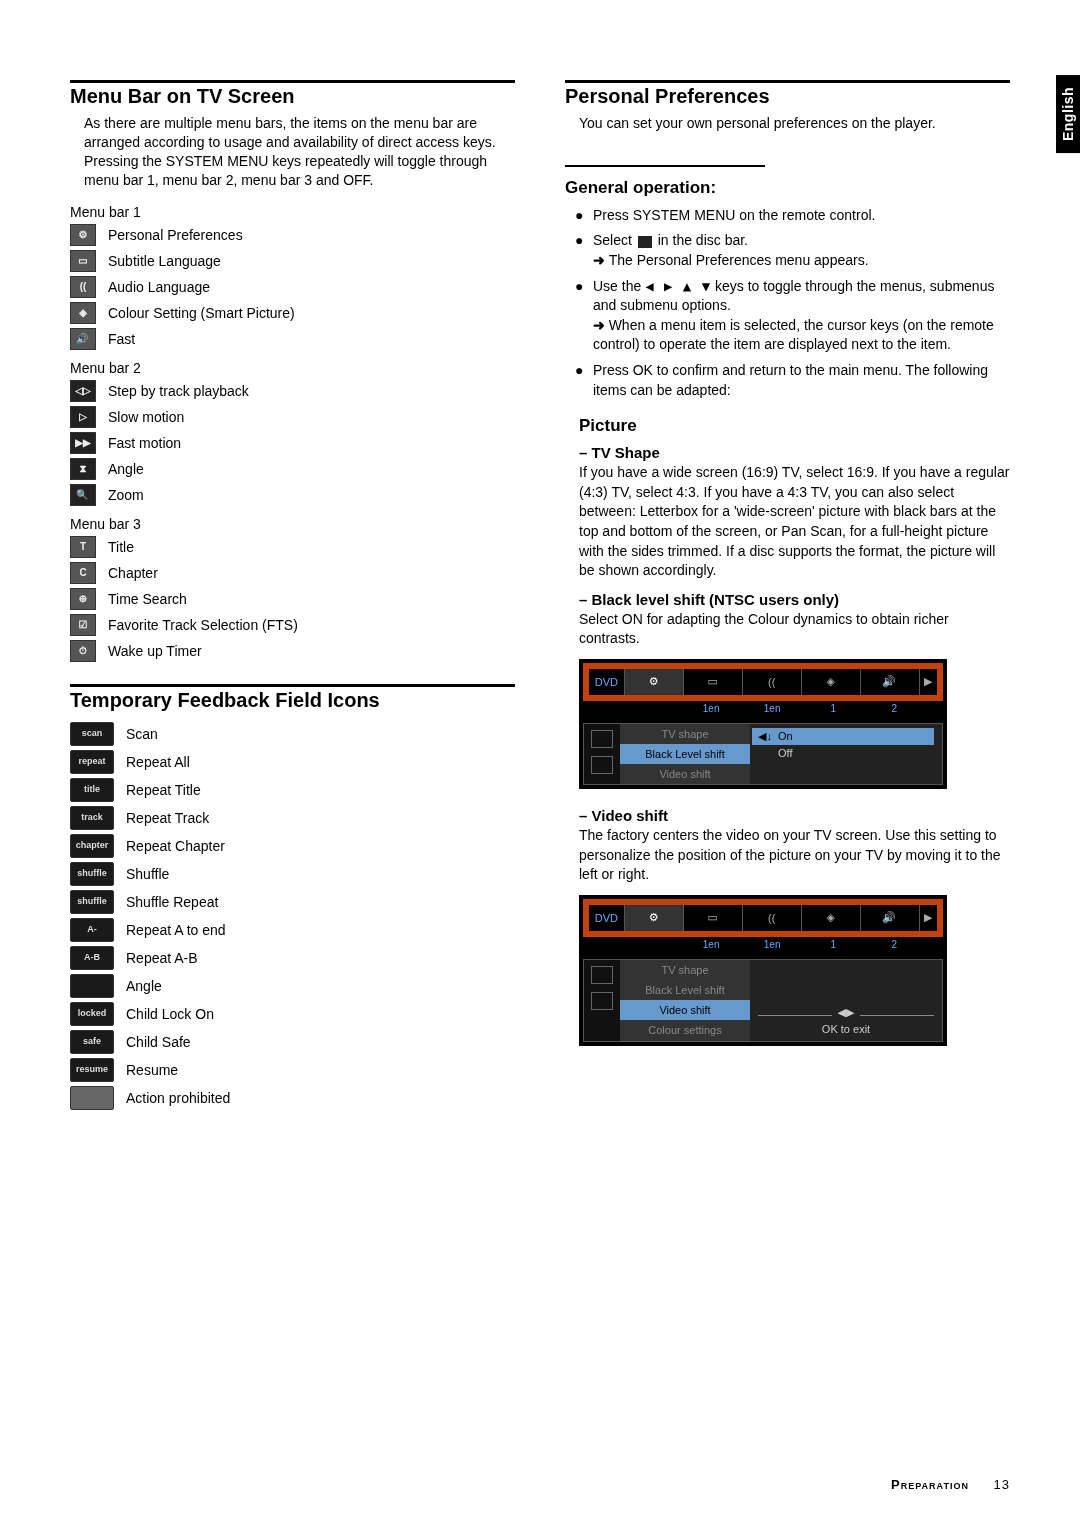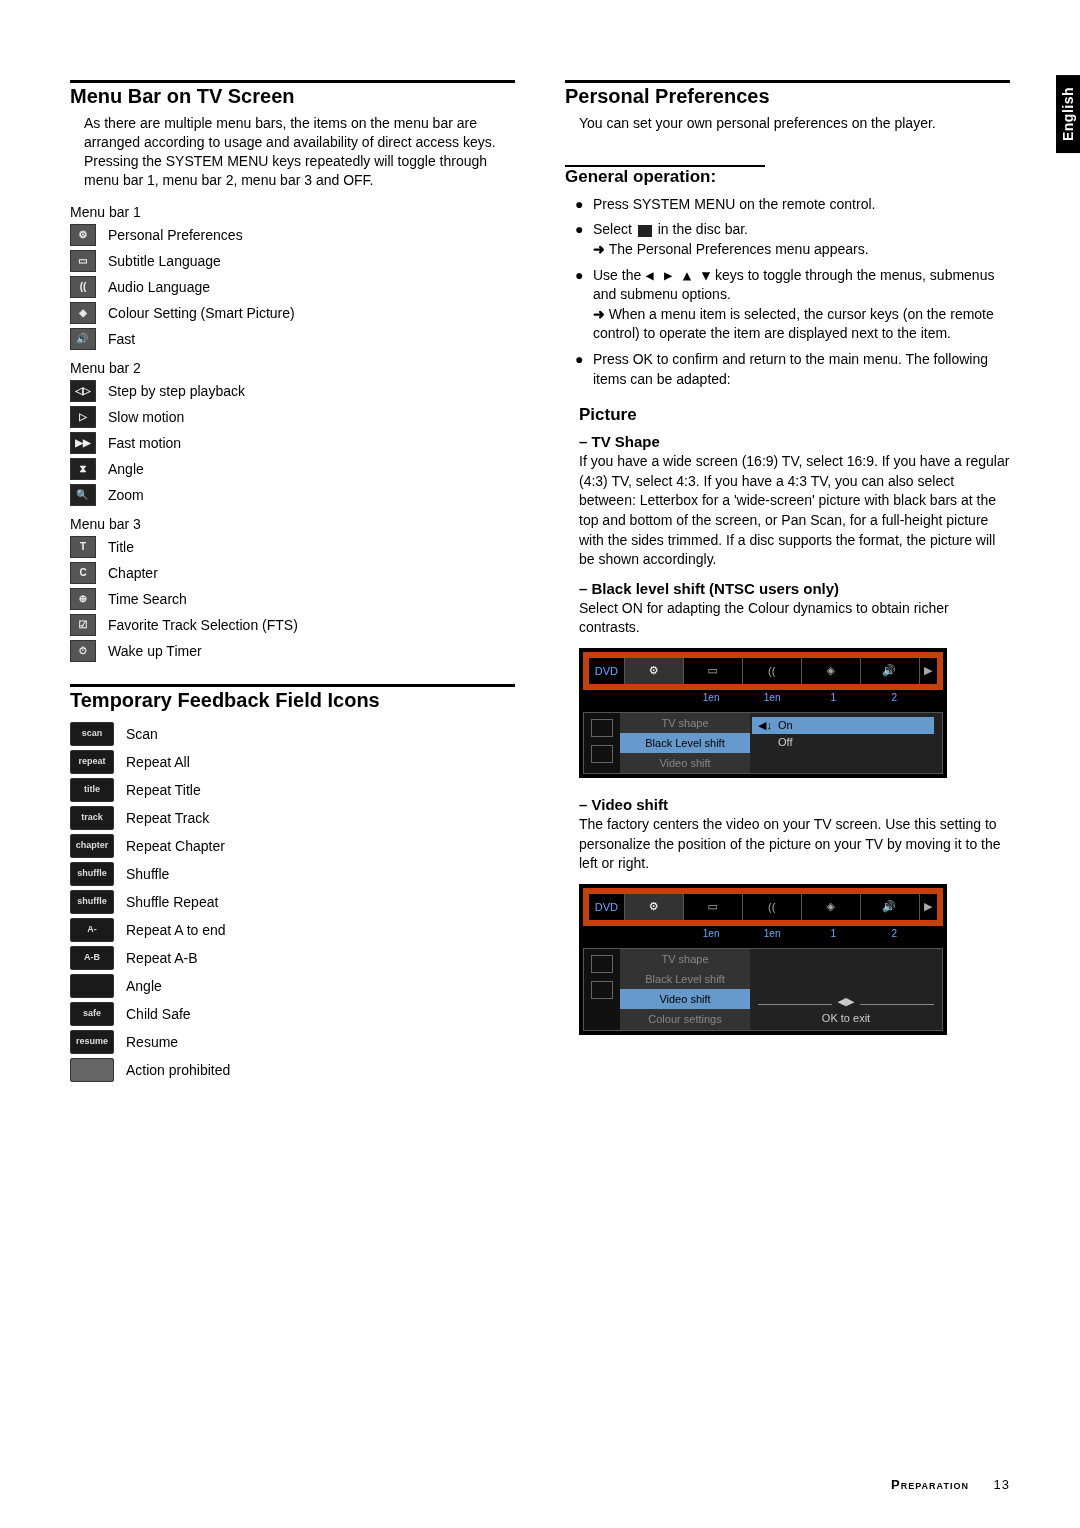--- a/index.html
+++ b/index.html
@@ -40,21 +40,21 @@
     font-weight: bold;
     margin: 0 0 6px 0;
     border-top: 3px solid #000;
     padding-top: 2px;
   }
   h2.sub {
     font-size: 17px;
     font-weight: bold;
     margin: 18px 0 4px 0;
     border-top: 2px solid #000;
-    padding-top: 0;
+    padding-top: 11px;
     display: inline-block;
     min-width: 200px;
   }
   h3 {
     font-size: 17px;
     font-weight: bold;
     margin: 16px 0 2px 14px;
   }
   h4 {
     font-size: 15px;
@@ -287,21 +287,21 @@
       <li>
           <span class="icon-box">🔊</span>
           <span>Fast</span>
         </li>
     </ul>
 
     <div class="menubar-label">Menu bar 2</div>
     <ul class="icon-list">
       <li>
           <span class="icon-box dark">◁▷</span>
-          <span>Step by step playback</span>
+          <span>Step by track playback</span>
         </li>
       <li>
           <span class="icon-box dark">▷</span>
           <span>Slow motion</span>
         </li>
       <li>
           <span class="icon-box dark">▶▶</span>
           <span>Fast motion</span>
         </li>
       <li>
@@ -372,20 +372,24 @@
           <span class="icon-box tag">A-</span>
           <span>Repeat A to end</span>
         </li>
       <li>
           <span class="icon-box tag">A-B</span>
           <span>Repeat A-B</span>
         </li>
       <li>
           <span class="icon-box tag"> </span>
           <span>Angle</span>
+        </li>
+      <li>
+          <span class="icon-box tag">locked</span>
+          <span>Child Lock On</span>
         </li>
       <li>
           <span class="icon-box tag">safe</span>
           <span> Child Safe</span>
         </li>
       <li>
           <span class="icon-box tag">resume</span>
           <span>Resume</span>
         </li>
       <li>

